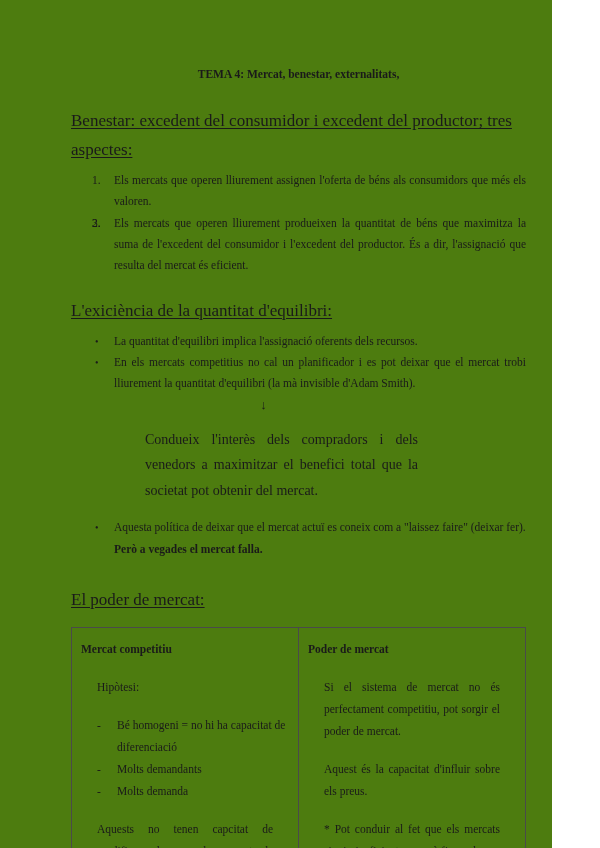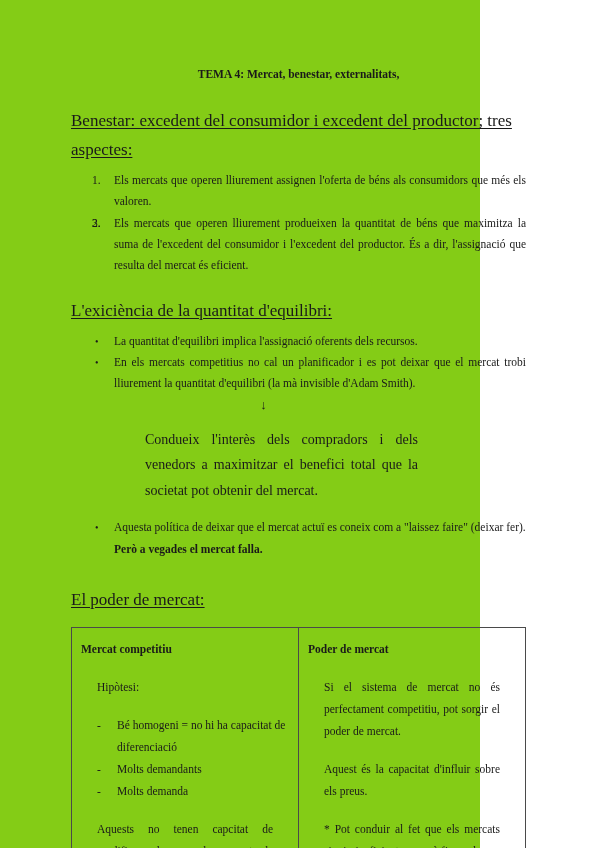--- a/index.html
+++ b/index.html
@@ -11,23 +11,23 @@
     width: 600px;
     height: 848px;
     font-family: "Liberation Serif", "DejaVu Serif", serif;
     color: #1a1a1a;
     position: relative;
     overflow: hidden;
   }
   .page {
     position: absolute;
     left: 0; top: 0;
-    width: 480px;
+    width: 552px;
     height: 848px;
-    background: #84cc16;
+    background: #4d7c0f;
   }
   .content {
     position: absolute;
     left: 71px;
     top: 64px;
     width: 455px;
   }
 
   
   .doc-title {

